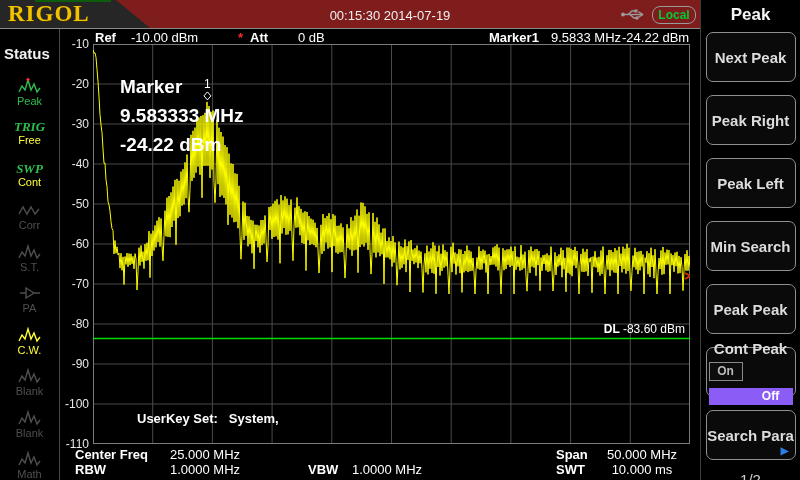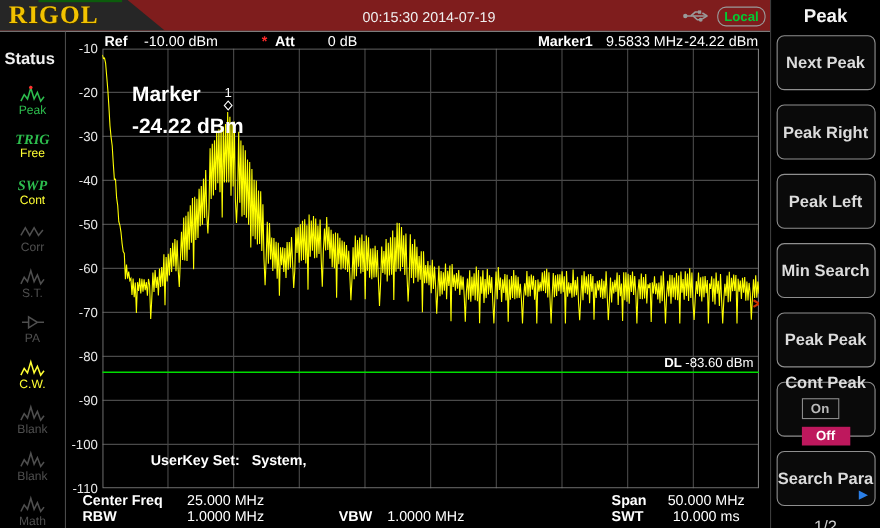--- a/index.html
+++ b/index.html
@@ -189,20 +189,21 @@
       <div class="ylabel" style="left: 58px; top: 237px;">-60</div>
       <div class="ylabel" style="left: 58px; top: 277px;">-70</div>
       <div class="ylabel" style="left: 58px; top: 317px;">-80</div>
       <div class="ylabel" style="left: 58px; top: 357px;">-90</div>
       <div class="ylabel" style="left: 58px; top: 397px;">-100</div>
       <div class="ylabel" style="left: 58px; top: 437px;">-110</div>
     </div>
 
   <div class="marker-overlay">
     <div>Marker</div>
+    <div>9.583333 MHz</div>
     <div>-24.22 dBm</div>
   </div>
 
   <div class="userkey">UserKey Set:   System,</div>
 
   <span class="bb b" style="left:75px;top:447px;">Center Freq</span>
   <span class="bb" style="left:170px;top:447px;">25.000 MHz</span>
   <span class="bb b" style="left:556px;top:447px;">Span</span>
   <span class="bb bb-right" style="left:589px;top:447px;">50.000 MHz</span>
   <span class="bb b" style="left:75px;top:462px;">RBW</span>
@@ -227,21 +228,21 @@
         <div class="menu-btn">
           <div>Min Search</div>
         </div>
         <div class="menu-btn">
           <div>Peak Peak</div>
         </div>
         <div class="menu-btn">
           <div>Cont Peak</div>
           <div class="toggle-row">
             <div class="tg tg-on">On</div>
-            <div class="tg tg-off" style="background: #be185d;">Off</div>
+            <div class="tg tg-off" style="background: #8b5cf6; padding-left: 40px;">Off</div>
           </div>
         </div>
         <div class="menu-btn">
           <div>Search Para</div>
           <div class="submenu-arrow" style="color: rgb(43, 127, 232);">▶</div>
         </div>
       </div>
     <div class="menu-page">1/2</div>
   </div>
 

